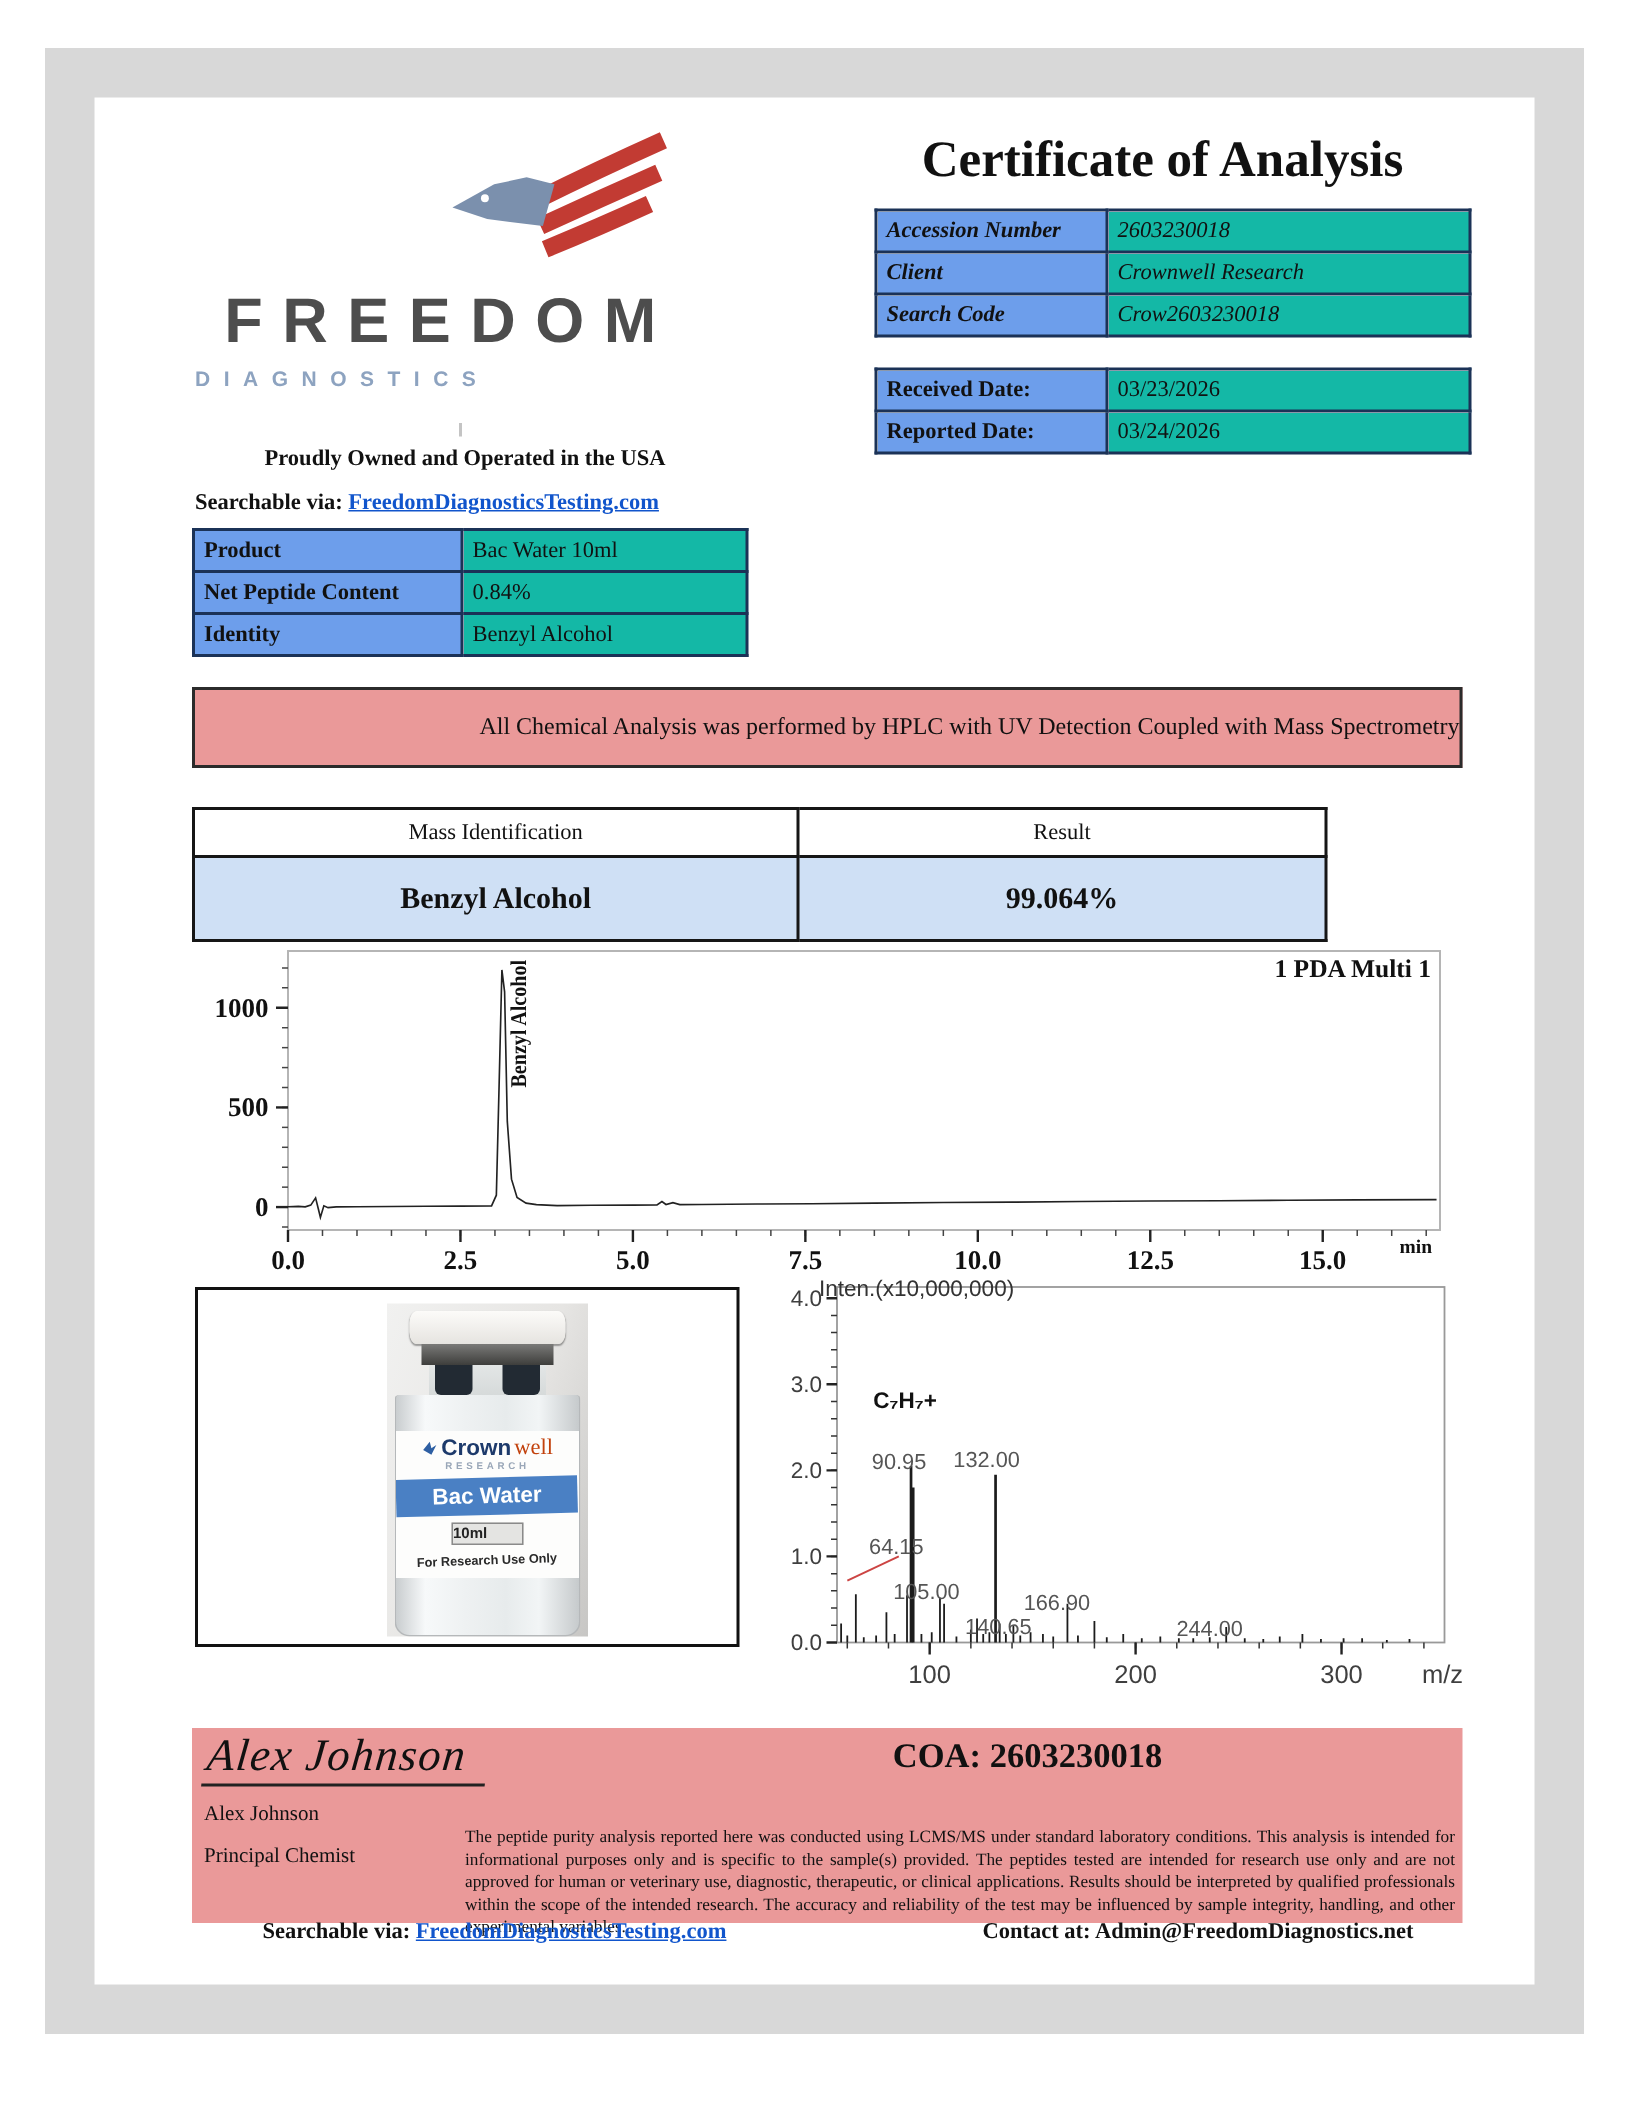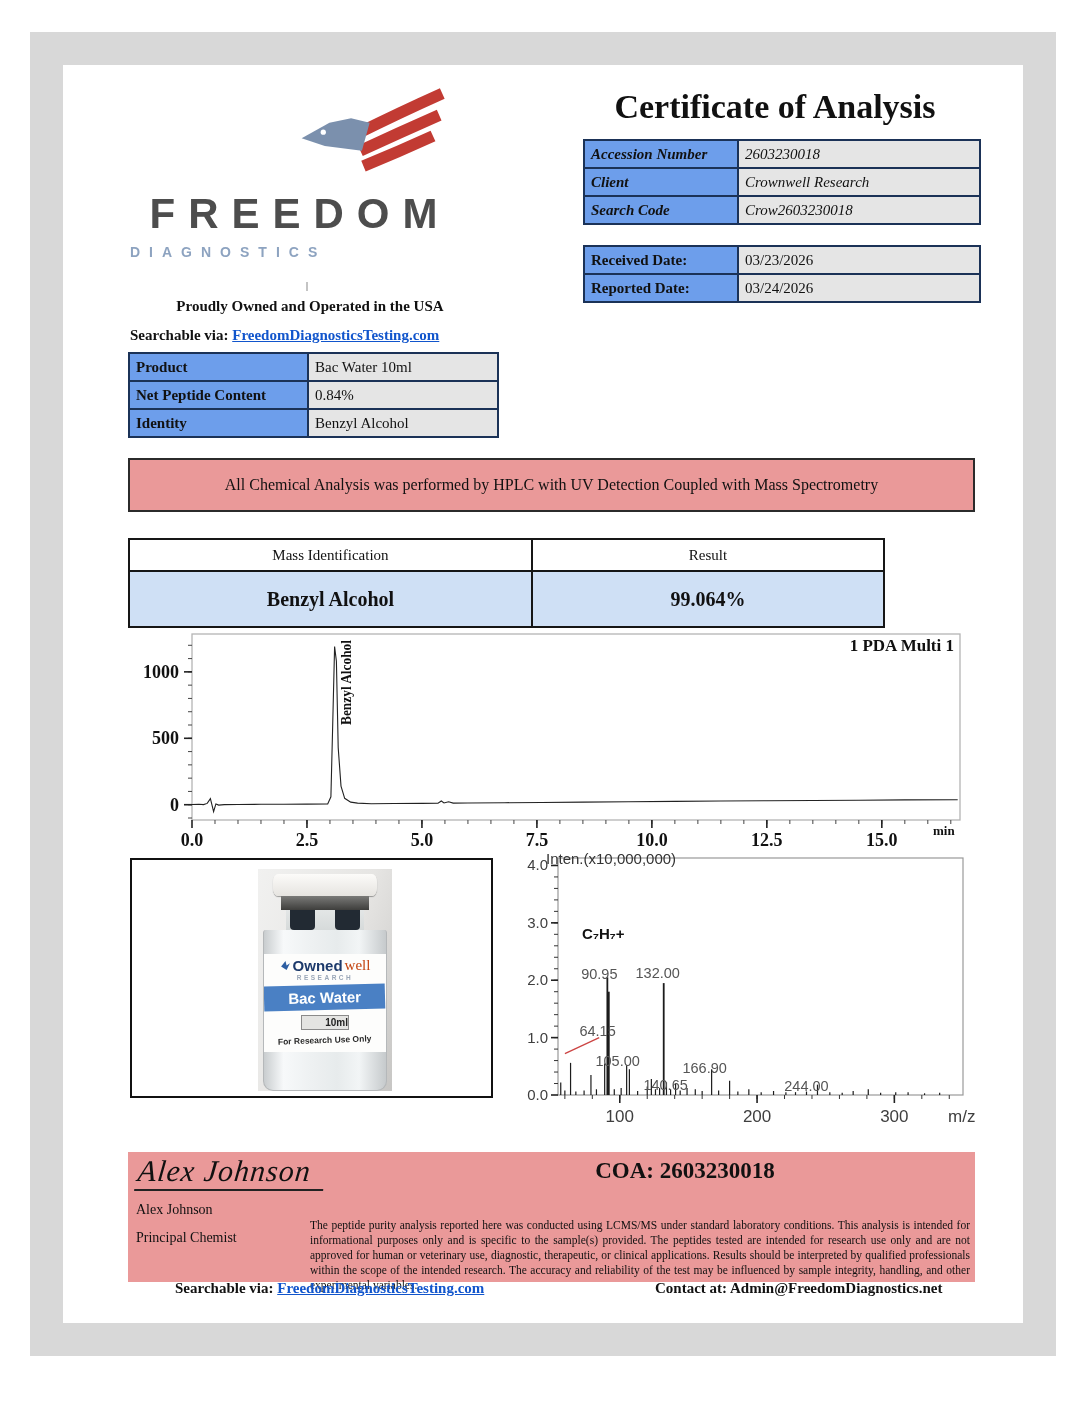--- a/index.html
+++ b/index.html
@@ -26,29 +26,29 @@
 
   
   .coa-title{left:565px;top:88px;width:420px;text-align:center;
              font-weight:bold;font-size:34px;}
 
   
   table.kv{border-collapse:collapse;table-layout:fixed;}
   table.kv td{border:2px solid #1b3257;height:26px;font-size:15px;overflow:hidden;
               white-space:nowrap;padding:0 0 0 6px;}
   table.kv td.k{background:#6d9eeb;font-weight:bold;}
-  table.kv td.v{background:#e5e5e5;}
+  table.kv td.v{background:#14b8a6;}
   .t-info{left:583px;top:139px;font-style:italic;}   .t-info td.k{width:146px;} .t-info td.v{width:234px;}
   .t-dates{left:583px;top:245px;}  .t-dates td.k{width:146px;} .t-dates td.v{width:234px;}
   .t-product{left:128px;top:352px;}.t-product td.k{width:171px;} .t-product td.v{width:182px;}
   .t-lot{left:583px;top:352px;}    .t-lot td.k{width:146px;} .t-lot td.v{width:234px;}
 
   
   .method-banner{left:128px;top:458px;width:847px;height:54px;background:#ea9999;
-                 border:2px solid #2b2b2b;box-sizing:border-box;text-align:center;
+                 border:2px solid #2b2b2b;box-sizing:border-box;text-align:right;
                  font-size:16px;line-height:50px;}
 
   
   table.result{left:128px;top:538px;width:757px;border-collapse:collapse;table-layout:fixed;}
   table.result th,table.result td{border:2px solid #161616;text-align:center;}
   table.result th{background:#fff;font-weight:normal;font-size:15px;height:28px;}
   table.result td{background:#cfe0f5;font-weight:bold;font-size:20px;height:52px;}
   .col-compound{width:53.4%;} .col-result{width:46.6%;}
 
   
@@ -84,21 +84,21 @@
              font-family:"Liberation Sans",sans-serif;font-size:15px;line-height:15px;}
   .brand-main{color:#1d3a6b;font-weight:bold;}
   .brand-suffix{color:#c2410c;font-family:Liberation Serif, serif;}
   .brand-sub{text-align:center;font-family:"Liberation Sans",sans-serif;font-size:6.5px;
              letter-spacing:2.5px;color:#9aa7b8;font-weight:bold;margin-top:1px;}
   .brand-band{margin-top:4px;background:#4a80c4;color:#fff;text-align:center;
               font-family:"Liberation Sans",sans-serif;font-weight:bold;font-size:15px;
               padding:4px 0;transform:rotate(-1.5deg);}
   .size-box{margin:5px auto 0;width:46px;border:1px solid #8a8a8a;background:#e4e4e2;
             font-family:"Liberation Sans",sans-serif;font-weight:bold;font-size:10px;
-            color:#222;text-align:right;padding:1px 0;}
+            color:#222;text-align:left;padding:1px 0;}
   .label-note{margin-top:5px;text-align:center;font-family:"Liberation Sans",sans-serif;
               font-weight:bold;font-size:8.5px;color:#2a2a2a;transform:rotate(-2deg);}
 
   
   .sig-banner{left:128px;top:1152px;width:847px;height:130px;background:#ea9999;}
   .sig-script{position:absolute;left:8px;top:2px;font-style:italic;font-size:30px;
               letter-spacing:1px;border-bottom:2px solid #222;padding:0 14px 1px 2px;
               transform:skewX(-6deg);}
   .sig-name{position:absolute;left:8px;top:50px;font-size:14px;}
   .sig-role{position:absolute;left:8px;top:78px;font-size:14px;}
@@ -282,21 +282,21 @@
       <div class="vial-stopper">
         <div class="prong"></div>
         <div class="prong"></div>
       </div>
       <div class="vial-body">
         <div class="vial-label">
           <div class="brand-row">
             <svg width="11" height="11" viewBox="0 0 10 10">
               <path d="M1,6 L5,1 L6,5 L9,3 L6,9 Z" fill="#2e5fa3"></path>
             </svg>
-            <span class="brand-main">Owned</span>
+            <span class="brand-main">Crown</span>
             <span class="brand-suffix">well</span>
           </div>
           <div class="brand-sub">RESEARCH</div>
           <div class="brand-band">Bac Water</div>
           <div class="size-box">10ml</div>
           <div class="label-note">For Research Use Only</div>
         </div>
       </div>
     </div>
   </div>

